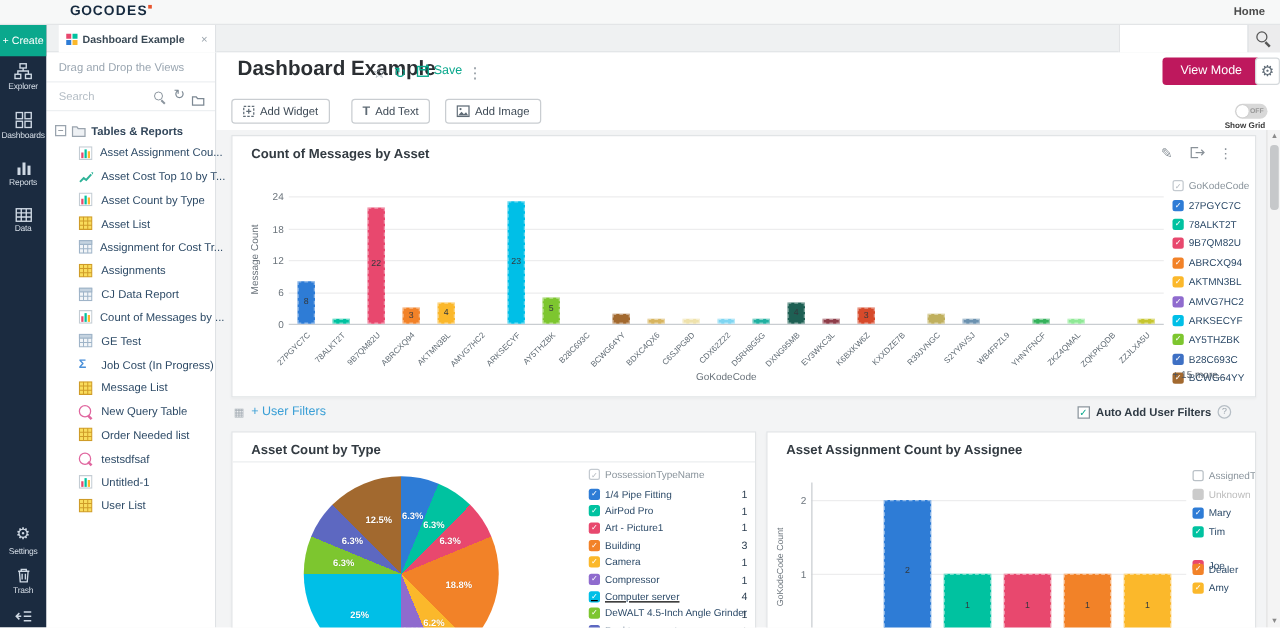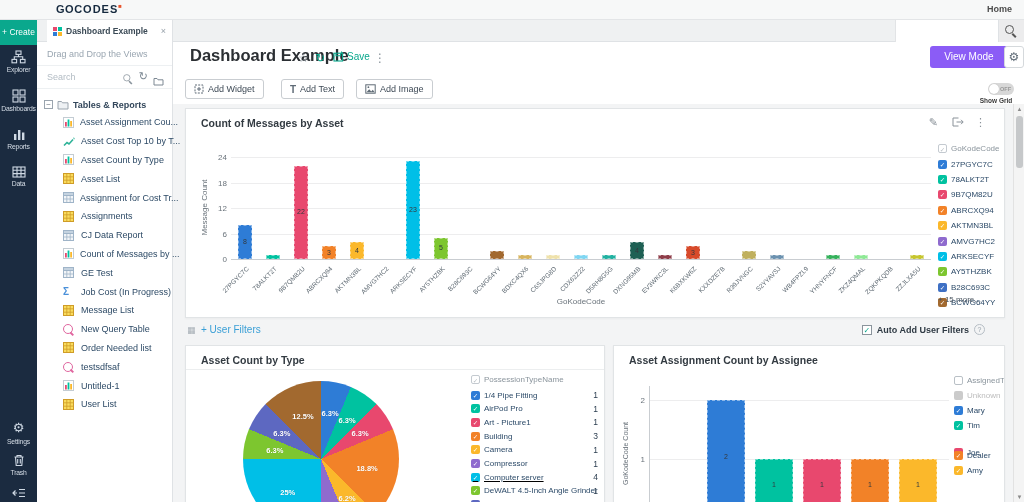--- a/index.html
+++ b/index.html
@@ -51,21 +51,21 @@
 .sigico{color:#4a90d9;font-weight:bold;font-size:10px;line-height:10px}
 
 #mainhead{position:absolute;left:173px;top:42px;width:851px;height:62px;background:#fff}
 #mainbody{position:absolute;left:173px;top:104px;width:840px;height:398px;background:#f3f4f5}
 #page-title{position:absolute;left:190px;top:46px;font-size:16.5px;font-weight:bold;color:#2b2f33}
 .hico{position:absolute;top:51px;cursor:pointer}
 #star-ic{left:298px;font-size:12px;color:#9aa4ad}
 #refresh-ic{left:315px;font-size:12px;color:#0aa88d}
 #save-grp{left:333px;display:flex;align-items:center;gap:3px;color:#0aa88d;font-size:10px}
 #dots-ic{left:374px;font-size:12px;color:#8a939b;letter-spacing:0}
-#view-mode{position:absolute;left:930px;top:46px;width:78px;height:22px;background:#8b5cf6;border-radius:3px;color:#fff;font-size:10px;text-align:center;line-height:22px;cursor:pointer}
+#view-mode{position:absolute;left:930px;top:46px;width:78px;height:22px;background:#be185d;border-radius:3px;color:#fff;font-size:10px;text-align:center;line-height:22px;cursor:pointer}
 #gear-btn{position:absolute;left:1004px;top:46px;width:20px;height:22px;background:#fff;border:1px solid #d5d9dc;border-radius:3px;text-align:center;line-height:20px;font-size:12px;color:#5f6b76;cursor:pointer}
 .toolbtn{position:absolute;top:79px;height:20px;background:#fff;border:1px solid #c9cdd1;border-radius:3px;font-size:9px;color:#3e4a56;display:flex;align-items:center;gap:4px;padding:0 8px;cursor:pointer}
 #showgrid-toggle{position:absolute;left:988px;top:83px;width:26px;height:12px;border-radius:6px;background:#d8d8d8;cursor:pointer}
 #showgrid-toggle::before{content:"";position:absolute;left:1px;top:1px;width:10px;height:10px;background:#fff;border-radius:50%;box-shadow:0 0 1px #aaa}
 #showgrid-toggle .offtx{position:absolute;right:3px;top:3px;font-size:5.5px;color:#9a9a9a;font-weight:bold}
 #showgrid-label{position:absolute;left:978px;top:97px;width:36px;font-size:6.5px;font-weight:bold;color:#3a3a3a;text-align:center}
 
 .card{position:absolute;background:#fff;border:1px solid #e1e4e6;box-shadow:0 1px 2px rgba(0,0,0,.04)}
 #card1{left:185px;top:108px;width:820px;height:210px}
 #card2{left:185px;top:345px;width:420px;height:200px;overflow:hidden}

